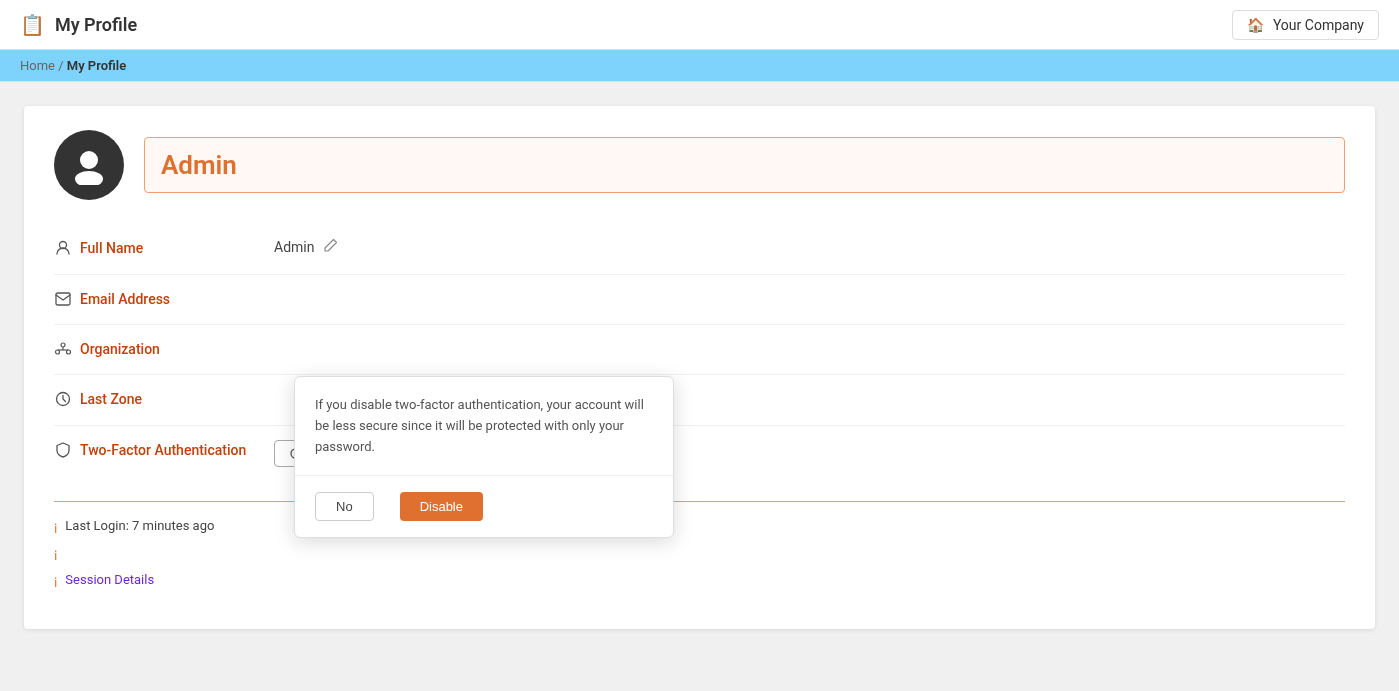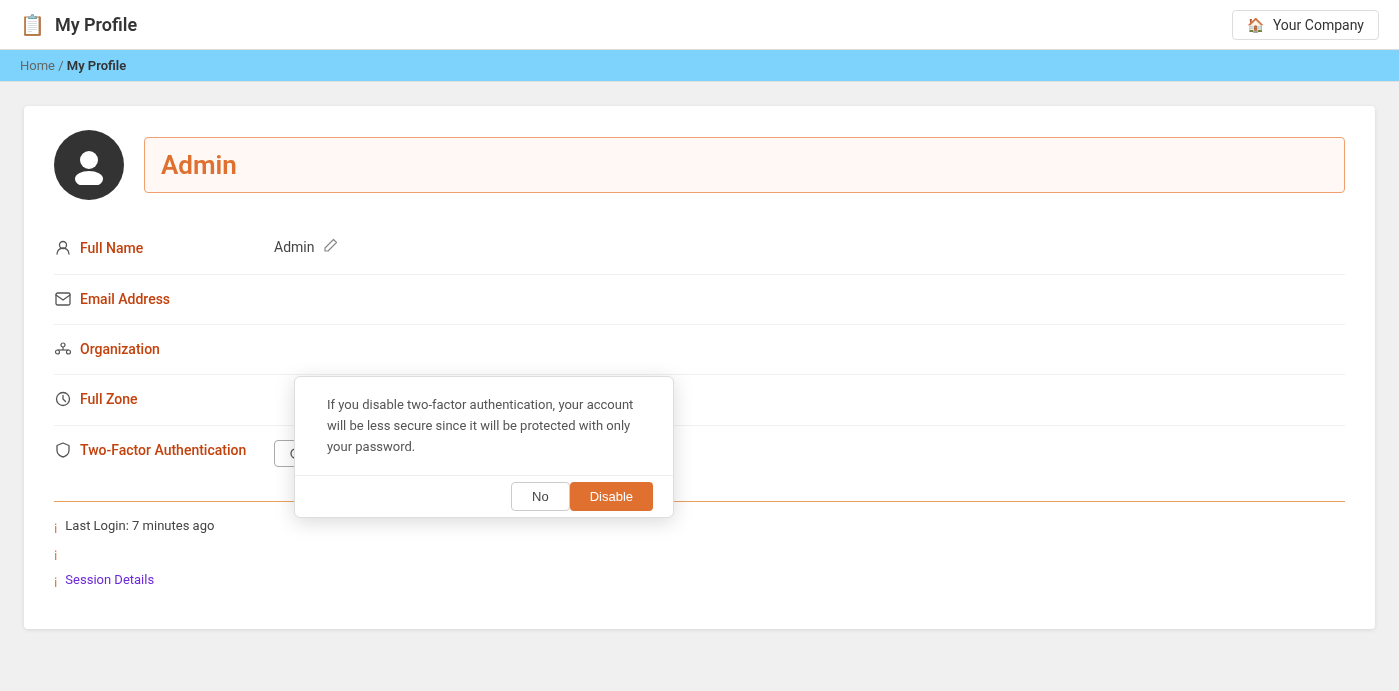--- a/index.html
+++ b/index.html
@@ -236,30 +236,30 @@
       border-bottom: 1px solid #eee;
       font-weight: 600;
       font-size: 15px;
       color: #333;
     }
     .popup-header .shield-icon {
       color: #e07030;
       font-size: 16px;
     }
     .popup-body {
-      padding: 18px 32px;
+      padding: 18px 20px;
       color: #555;
       font-size: 13px;
       line-height: 1.6;
     }
     .popup-footer {
-      padding: 6px 20px;
-      display: flex;
-      justify-content: flex-end;
-      gap: 0;
+      padding: 16px 20px;
+      display: flex;
+      justify-content: flex-start;
+      gap: 26px;
       border-top: 1px solid #eee;
     }
     .btn-no {
       border: 1px solid #ccc;
       background: #fff;
       color: #444;
       padding: 6px 20px;
       border-radius: 4px;
       cursor: pointer;
       font-size: 13px;
@@ -366,21 +366,21 @@
       </div>
 
       <div class="field-row">
         <div class="field-label">
           <span class="field-icon">
             <svg width="16" height="16" viewBox="0 0 16 16" fill="none">
               <circle cx="8" cy="8" r="6.5" stroke="#555" stroke-width="1.3"></circle>
               <path d="M8 4.5V8l2.5 2.5" stroke="#555" stroke-width="1.3" stroke-linecap="round" stroke-linejoin="round"></path>
             </svg>
           </span>
-          <span>Full Zone</span>
+          <span>Last Zone</span>
         </div>
         <div class="field-value">
           <span></span>
         </div>
       </div>
 
       <div class="field-row">
         <div class="field-label">
           <span class="field-icon">
             <svg width="14" height="16" viewBox="0 0 14 16" fill="none">

